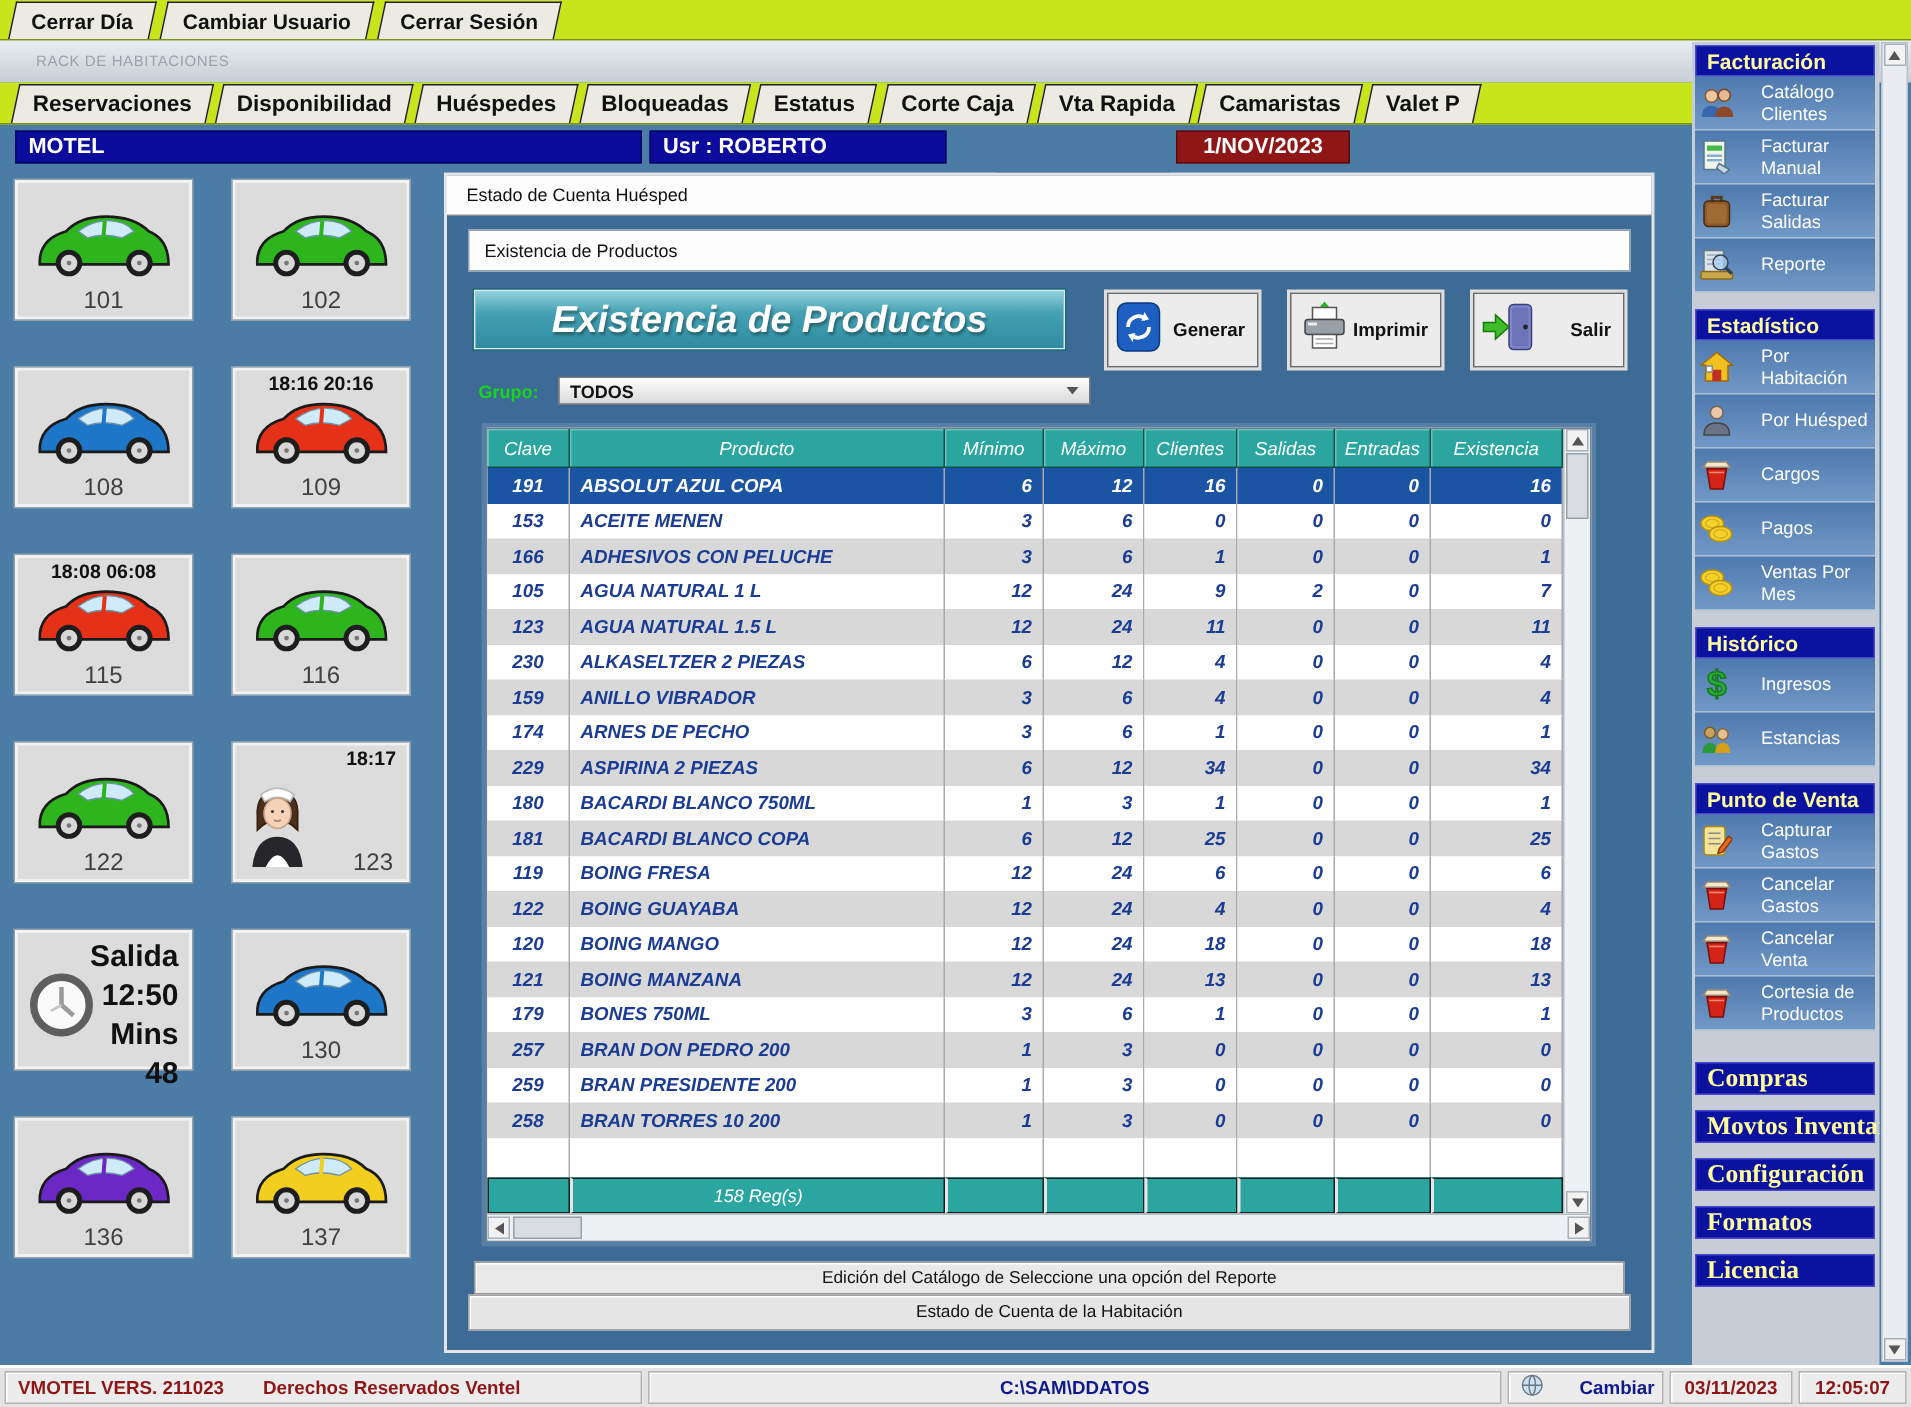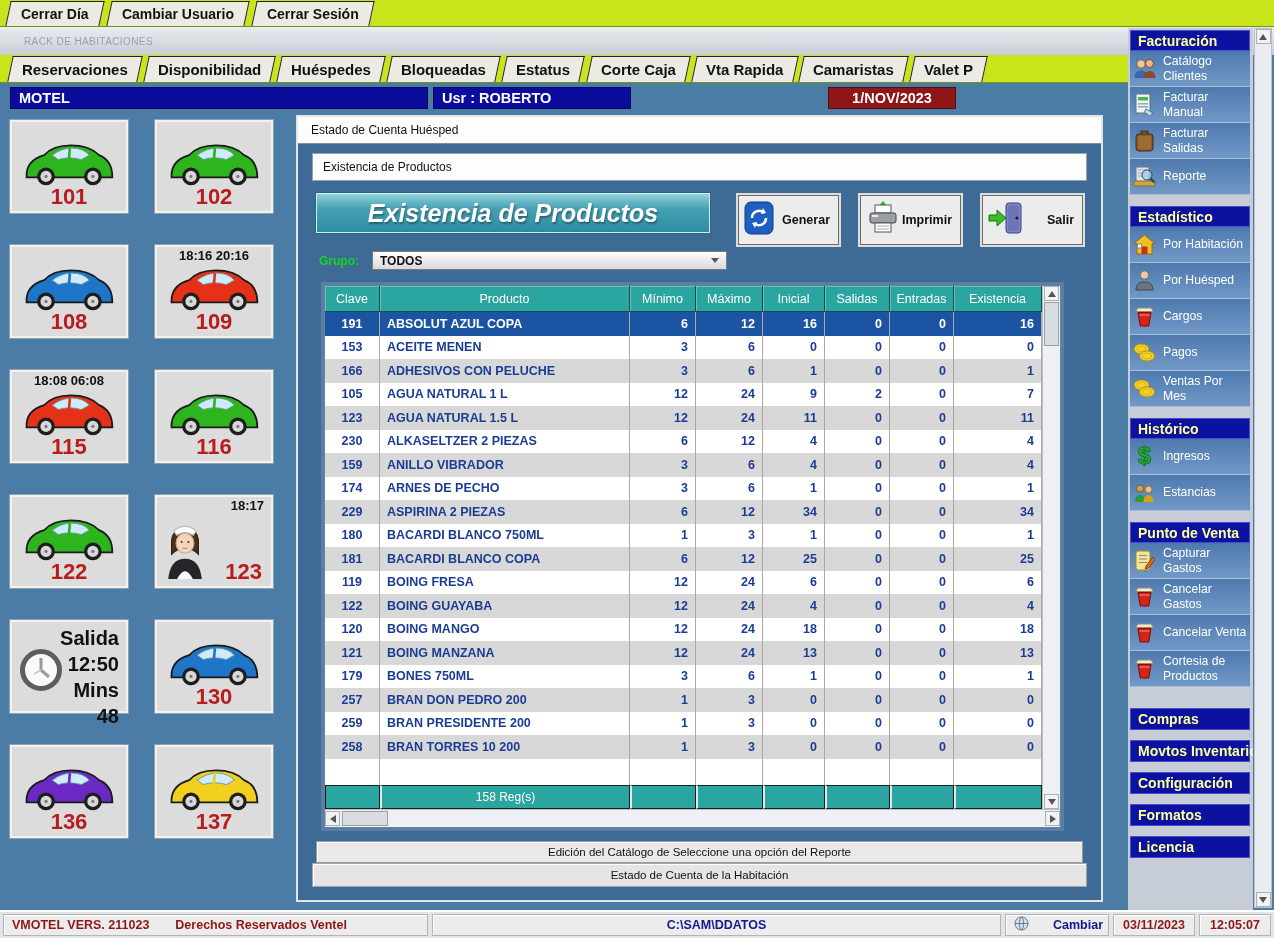--- a/index.html
+++ b/index.html
@@ -24,30 +24,30 @@
   .mod-tab{height:25px;background:#ebebe4;border:1px solid #222;border-bottom:none;
            transform:skewX(-12deg);display:flex;align-items:center;padding:0 11px;margin-right:6px;cursor:default;}
   .mod-tab>span{transform:skewX(12deg);font-weight:bold;font-size:15px;color:#111;white-space:nowrap;}
 
   
   .bar{position:absolute;top:87px;height:22px;display:flex;align-items:center;padding:0 8px;
        box-sizing:border-box;font-weight:bold;font-size:14.5px;background:#0c0c9c;color:#fff;border:1px solid #06065e;}
   .bar-motel{left:10px;width:418px;}
   .bar-user{left:433px;width:198px;}
   .bar-shift{left:664px;width:116px;color:#e7f3bd;margin-top:28px;}
-  .bar-date{left:828px;width:128px;background:#8e1616;border-color:#560c0c;justify-content:center;}
+  .bar-date{left:784px;width:116px;background:#8e1616;border-color:#560c0c;justify-content:center;}
 
   
   .rack{position:absolute;left:10px;top:120px;display:grid;grid-template-columns:118px 118px;
         column-gap:27px;row-gap:32px;}
   .room-card{width:118px;height:93px;background:#dcdcdc;border:2px solid #f2f2f2;outline:1px solid #90a0ae;
              position:relative;box-sizing:border-box;cursor:default;}
   .room-time{position:absolute;top:1px;left:0;width:100%;text-align:center;font-weight:bold;font-size:13px;color:#111;}
   .room-time.tr{text-align:right;padding-right:7px;box-sizing:border-box;}
-  .room-num{position:absolute;bottom:1px;left:0;width:100%;text-align:center;font-weight:bold;font-size:22px;color:#b91c1c;}
+  .room-num{position:absolute;bottom:1px;left:0;width:100%;text-align:center;font-weight:normal;font-size:16px;color:#404040;}
   .room-num.br{text-align:right;padding-right:9px;box-sizing:border-box;}
   .room-car{position:absolute;bottom:20px;left:50%;transform:translateX(-50%);}
   .room-maid{position:absolute;left:5px;bottom:3px;}
   .room-clock{position:absolute;left:7px;top:26px;}
   .clock-lines{position:absolute;right:7px;top:3px;text-align:right;font-weight:bold;font-size:20px;color:#111;line-height:1.3;}
 
   
   .window{position:absolute;left:296px;top:115px;width:807px;height:787px;background:#3e6b95;
           border:2px solid #e4e4e4;box-sizing:border-box;display:flex;flex-direction:column;z-index:3;}
   .win-title{height:26px;flex:0 0 26px;background:#fdfdfd;border-bottom:1px solid #8a8a8a;
@@ -70,21 +70,21 @@
   .dropdown{margin-left:13px;width:355px;height:19px;background:linear-gradient(180deg,#fefefe,#d9d9d9);
             border:1px solid #7a7a7a;display:flex;align-items:center;padding:0 7px;font-weight:bold;font-size:12px;
             color:#111;box-sizing:border-box;cursor:default;}
   .dd-arrow{margin-left:auto;width:0;height:0;border-left:4px solid transparent;border-right:4px solid transparent;
             border-top:5px solid #555;}
 
   
   .table-wrap{margin-top:14px;margin-left:12px;width:737px;height:543px;flex:0 0 543px;background:#f2f2f2;
               border:1px solid #6e8296;box-shadow:0 0 0 3px #587fa5;display:flex;flex-direction:column;box-sizing:border-box;}
   .table-main{flex:1;display:flex;min-height:0;}
-  .grid{flex:1;display:flex;flex-direction:column;background:#fff;min-width:0;}
+  .grid{flex:1;display:flex;flex-direction:column;background:#fff;min-width:0;font-style:italic;}
   .trow{display:grid;grid-template-columns:55px 250px 66px 67px 62px 65px 64px 88px;flex:0 0 23.5px;height:23.5px;}
   .trow.thead{flex:0 0 26px;height:26px;}
   .hcell{background:#2ba5a0;color:#fff;font-size:12.5px;display:flex;align-items:center;justify-content:center;
          border-right:1px solid #0d4f4c;border-bottom:1px solid #0d4f4c;box-shadow:inset 1px 1px 0 rgba(255,255,255,.3);
          white-space:nowrap;overflow:hidden;}
   .cell{font-size:12.5px;font-weight:bold;color:#1b3c94;display:flex;align-items:center;padding:0 7px;
         border-right:1px solid #a9a9a9;white-space:nowrap;overflow:hidden;box-sizing:border-box;}
   .row-white .cell{background:#fff;}
   .row-gray .cell{background:#d8d8d8;}
   .row-sel .cell{background:#1c54a4;color:#fff;}
@@ -114,26 +114,26 @@
   .bottom-bar{margin-top:auto;margin-bottom:20px;height:22px;flex:0 0 22px;background:#e5e5e5;border:1px solid #a4a4a4;
               box-shadow:inset 1px 1px 0 #fff;display:flex;align-items:center;justify-content:center;
               font-size:11.5px;color:#111;}
 
   
   .sidebar{position:absolute;left:1128px;top:28px;width:125px;height:882px;background:#c6cdd6;z-index:5;
            box-sizing:border-box;padding:2px 3px 0 2px;overflow:hidden;}
   .side-header{height:21px;background:#0b12a0;border:1px solid #4a4ace;color:#ffff9c;font-weight:bold;font-size:14px;
                display:flex;align-items:center;padding-left:7px;box-sizing:border-box;white-space:nowrap;overflow:hidden;}
   .side-item{min-height:36px;background:linear-gradient(180deg,#4e79ae,#7199c7);border-bottom:1px solid #a9bdd6;
-             display:flex;align-items:center;gap:5px;padding:2px 1px;box-sizing:border-box;color:#fff;
+             display:flex;align-items:center;gap:16px;padding:2px 1px;box-sizing:border-box;color:#fff;
              font-size:12.2px;line-height:1.2;cursor:default;}
   .side-item .sicon{width:27px;flex:0 0 27px;display:flex;justify-content:center;}
   .side-gap{height:11px;}
-  .side-btn{height:22px;background:#0b12a0;border:1px solid #4a4ace;color:#ffff9c;font-weight:bold;font-size:14px;
-            display:flex;align-items:center;padding-left:7px;margin-top:10px;box-sizing:border-box;cursor:default;white-space:nowrap;}
+  .side-btn{height:22px;background:#0b12a0;border:1px solid #4a4ace;color:#ffff9c;font-weight:bold;font-size:17px;
+            display:flex;align-items:center;padding-left:7px;margin-top:10px;box-sizing:border-box;cursor:default;white-space:nowrap;font-family:Liberation Serif, serif;}
 
   
   .page-scroll{position:absolute;left:1254px;top:28px;width:18px;height:880px;background:#e9edf2;
                border:1px solid #b8c0cc;box-sizing:border-box;display:flex;flex-direction:column;align-items:center;z-index:6;}
 
   
   .statusbar{position:absolute;left:0;top:910px;width:1274px;height:28px;background:#e4e4e4;border-top:2px solid #fff;
              display:flex;align-items:stretch;gap:4px;padding:2px 3px;box-sizing:border-box;z-index:7;
              font-size:12.5px;font-weight:bold;}
   .status-cell{border:1px solid #b4b4b4;box-shadow:inset 1px 1px 0 #fff;background:#ececec;
@@ -421,21 +421,21 @@
         </div>
       </div>
       <div class="table-wrap">
         <div class="table-main">
           <div class="grid">
               <div class="trow thead">
                 <div class="hcell">Clave</div>
                 <div class="hcell">Producto</div>
                 <div class="hcell">Mínimo</div>
                 <div class="hcell">Máximo</div>
-                <div class="hcell">Inicial</div>
+                <div class="hcell">Clientes</div>
                 <div class="hcell">Salidas</div>
                 <div class="hcell">Entradas</div>
                 <div class="hcell">Existencia</div>
               </div>
               <div class="trow row-sel">
                 <div class="cell c-center">191</div>
                 <div class="cell c-left">ABSOLUT AZUL COPA</div>
                 <div class="cell c-num">6</div>
                 <div class="cell c-num">12</div>
                 <div class="cell c-num">16</div>

